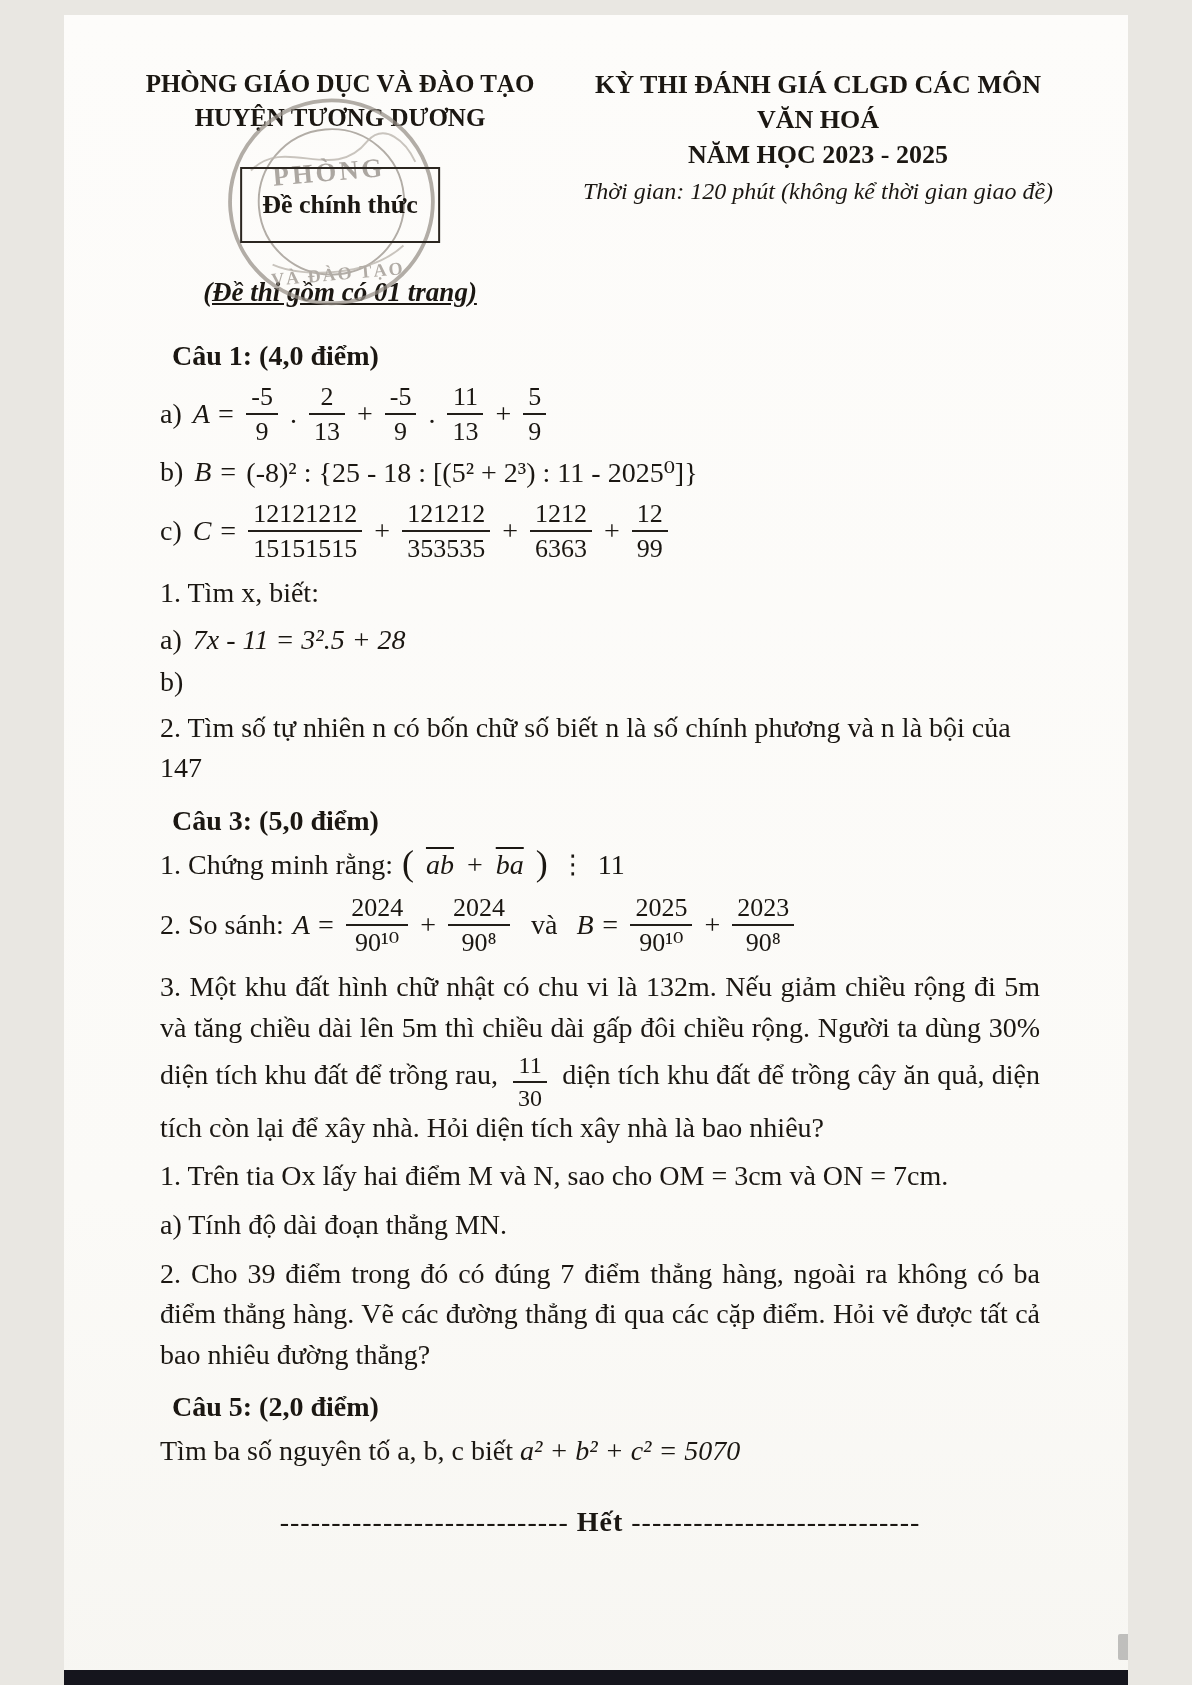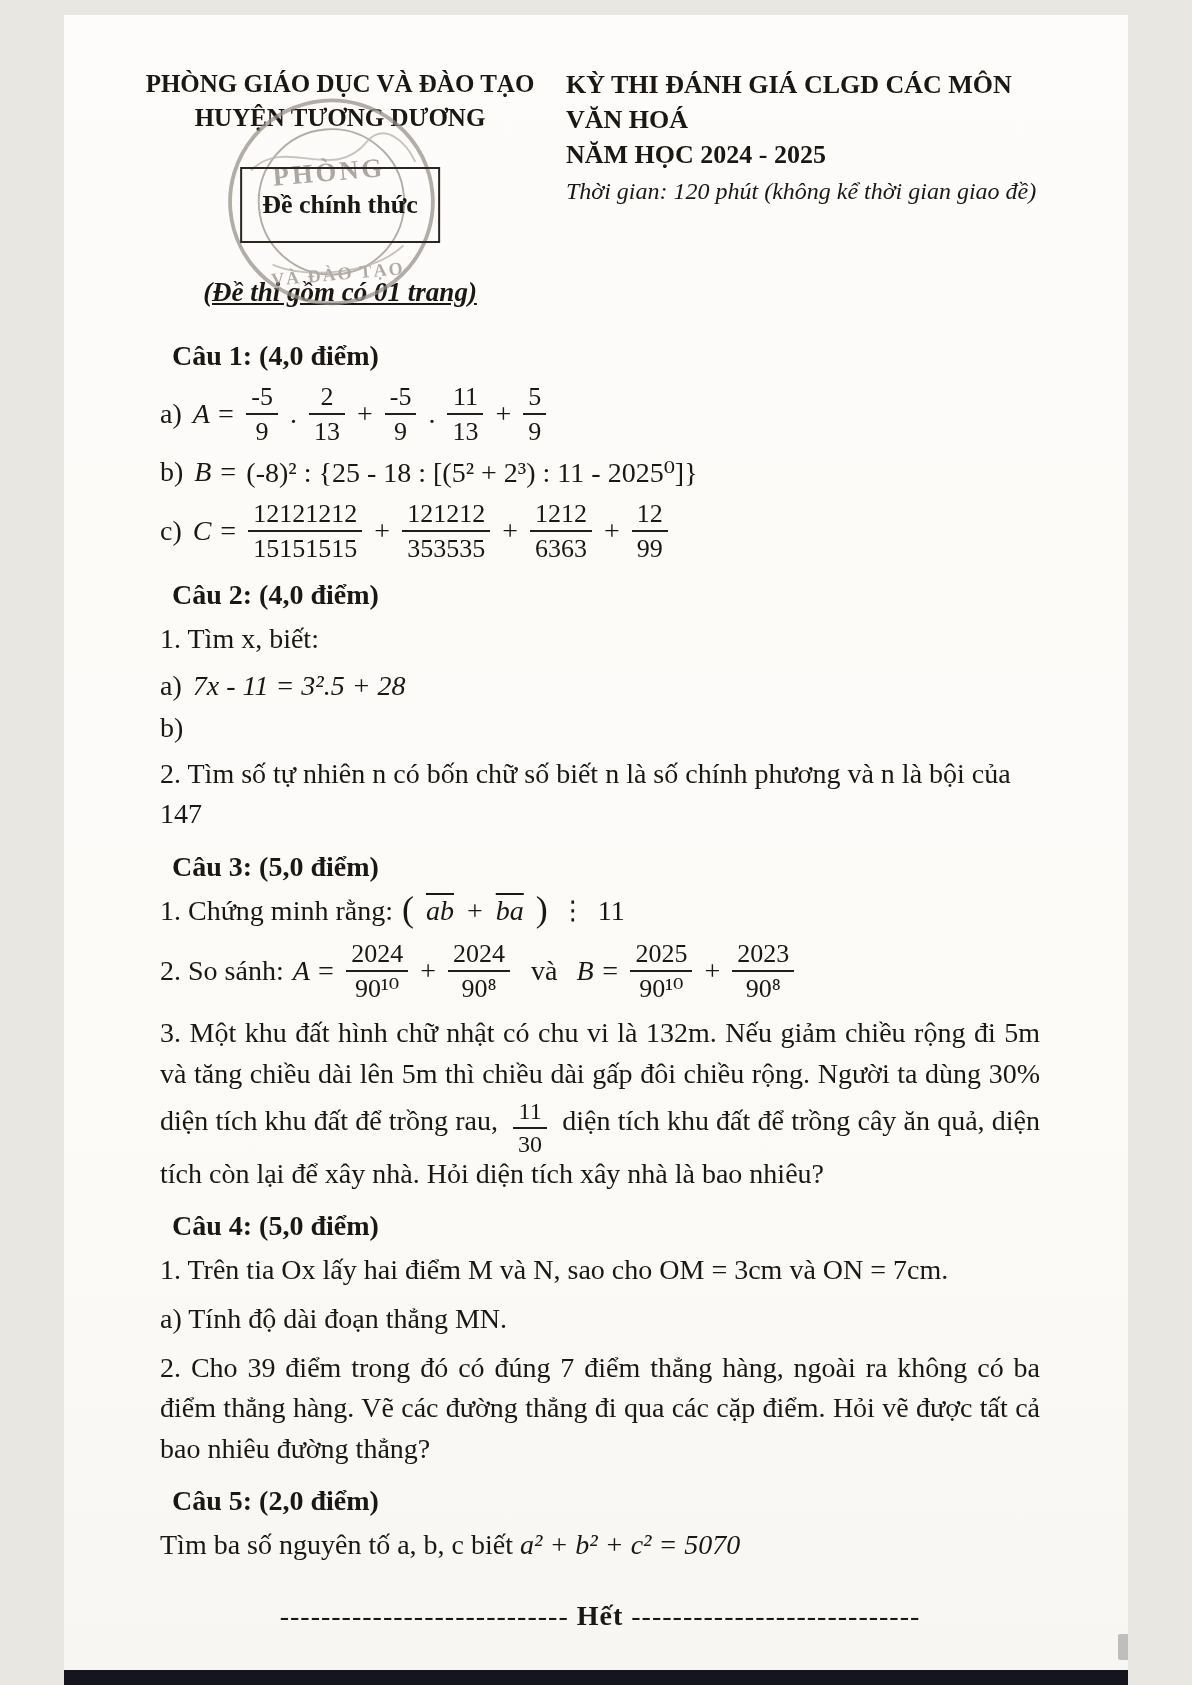--- a/index.html
+++ b/index.html
@@ -8,21 +8,21 @@
     width:1064px;height:1685px;
     margin:15px auto;
     background:linear-gradient(180deg,#fdfcfa 0%,#fbfaf7 70%,#f7f6f2 100%);
     font-family:"Liberation Serif","DejaVu Serif",serif;
     color:#1b1712;
     overflow:hidden;
   }
   
   .hdr{display:flex;padding:52px 58px 0 72px;}
   .hdr-left{width:408px;text-align:center;position:relative;}
-  .hdr-right{flex:1;padding-left:22px;}
+  .hdr-right{flex:1;text-align:center;padding-left:22px;}
   .h-bold{font-weight:bold;font-size:25px;line-height:1.35;}
   .big{font-size:26px;}
   .subject{margin-top:26px;font-size:27px;}
   .time-note{font-style:italic;font-size:24px;margin-top:6px;}
   .stamp-zone{position:relative;height:100px;margin-top:16px;}
   .stamp{
     position:absolute;left:50%;top:-62px;width:220px;height:220px;
     transform:translateX(-54%) rotate(-5deg);
     opacity:.72;pointer-events:none;z-index:1;
   }
@@ -84,21 +84,21 @@
         <div class="exam-box">
           <span>Đề chính thức</span>
         </div>
       </div>
 
       <div class="pages-note">(Đề thi gồm có 01 trang)</div>
     </div>
 
     <div class="hdr-right">
       <div class="h-bold big">KỲ THI ĐÁNH GIÁ CLGD CÁC MÔN VĂN HOÁ</div>
-      <div class="h-bold big">NĂM HỌC 2024 - 2025</div>
+      <div class="h-bold big">NĂM HỌC 2023 - 2025</div>
       <div class="time-note">Thời gian: 120 phút (không kể thời gian giao đề)</div>
     </div>
   </header>
 
   <main class="content">
 
     <section>
       <div class="qtitle">Câu 1: (4,0 điểm)</div>
 
       <div class="math-row">
@@ -155,21 +155,20 @@
           </span>
         <span class="op">+</span>
         <span class="frac">
             <span class="fnum">12</span>
             <span class="fden">99</span>
           </span>
       </div>
     </section>
 
     <section>
-      <div class="qtitle">Câu 2: (4,0 điểm)</div>
       <p class="para">1. Tìm x, biết:</p>
 
       <div class="math-row">
         <span class="itm">a)</span>
         <span class="mexpr">7x - 11 = 3².5 + 28</span>
       </div>
 
       <div class="math-row">
         <span class="itm">b)</span>
       </div>
@@ -220,21 +219,20 @@
         <span>3. Một khu đất hình chữ nhật có chu vi là 132m. Nếu giảm chiều rộng đi 5m và tăng chiều dài lên 5m thì chiều dài gấp đôi chiều rộng. Người ta dùng 30% diện tích khu đất để trồng rau,</span>
         <span class="frac inline">
             <span class="fnum">11</span>
             <span class="fden">30</span>
           </span>
         <span>diện tích khu đất để trồng cây ăn quả, diện tích còn lại để xây nhà. Hỏi diện tích xây nhà là bao nhiêu?</span>
       </p>
     </section>
 
     <section>
-      <div class="qtitle">Câu 4: (5,0 điểm)</div>
       <p class="para">1. Trên tia Ox lấy hai điểm M và N, sao cho OM = 3cm và ON = 7cm.</p>
       <p class="para">a) Tính độ dài đoạn thẳng MN.</p>
       <p class="para just">2. Cho 39 điểm trong đó có đúng 7 điểm thẳng hàng, ngoài ra không có ba điểm thẳng hàng. Vẽ các đường thẳng đi qua các cặp điểm. Hỏi vẽ được tất cả bao nhiêu đường thẳng?</p>
     </section>
 
     <section>
       <div class="qtitle">Câu 5: (2,0 điểm)</div>
       <p class="para">
         <span>Tìm ba số nguyên tố a, b, c biết</span>
         <span class="mexpr">a² + b² + c² = 5070</span>

